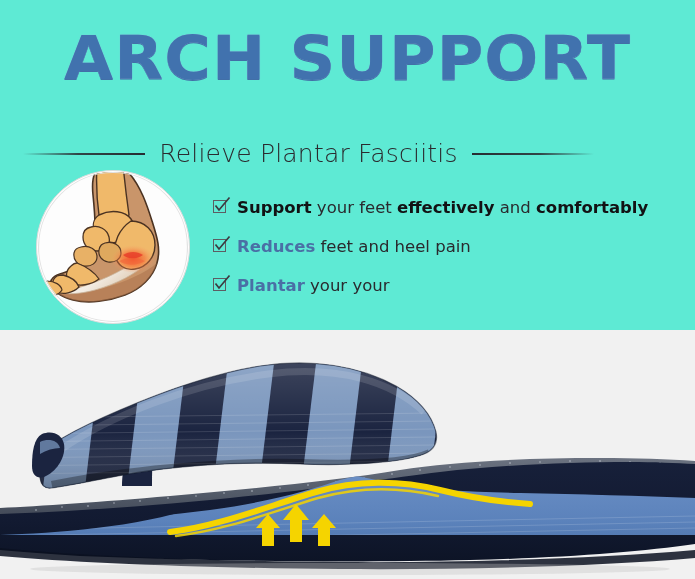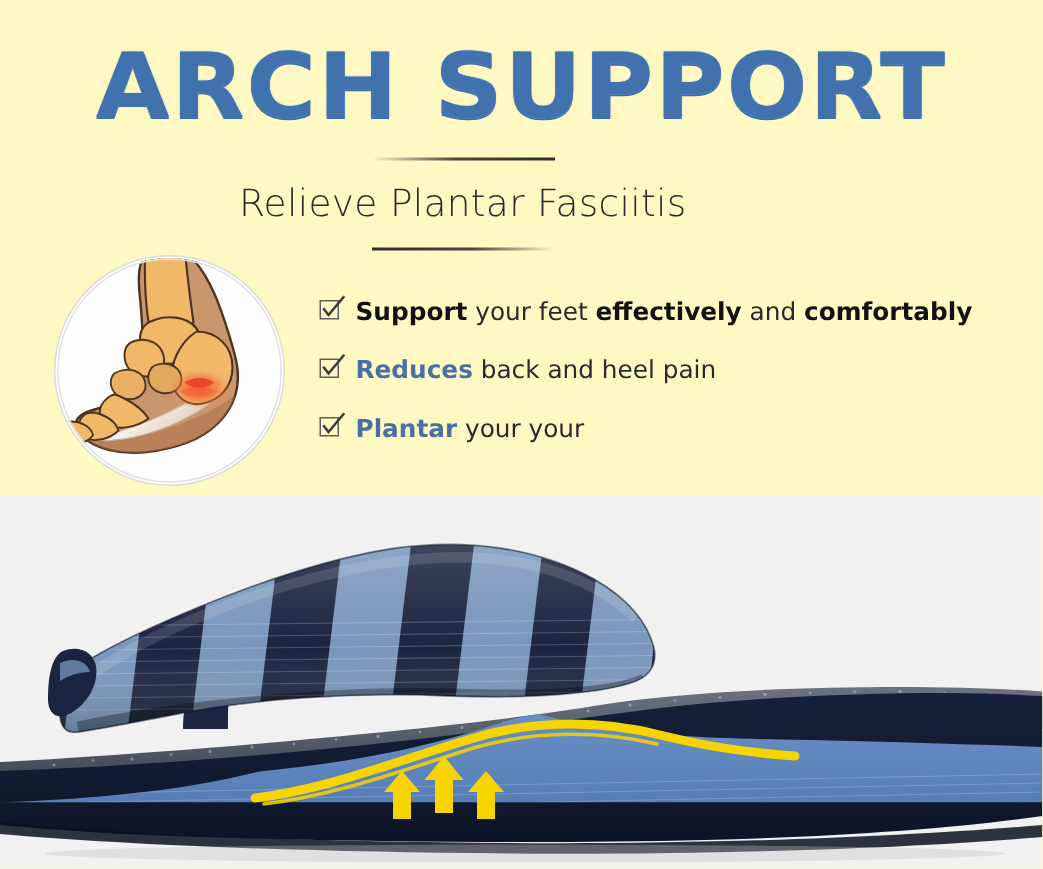--- a/index.html
+++ b/index.html
@@ -11,21 +11,21 @@
     height: 579px;
     background: #f1f1f1;
     font-family: "Liberation Sans", sans-serif;
     overflow: hidden;
     position: relative;
   }
 
   .page {
     position: absolute;
     inset: 0;
-    background: #fef9c3;
+    background: #5eead4;
   }
 
   
   .headline {
     position: absolute;
     top: 26px;
     left: 0;
     width: 695px;
     text-align: center;
     font-family: "DejaVu Sans", sans-serif;
@@ -35,29 +35,28 @@
     letter-spacing: 1px;
     color: #4172ae;
     transform: scaleX(1.06);
     text-shadow: 0 0 1px #8badd6, 0 1px 0 #3a68a1;
     white-space: nowrap;
   }
 
   
   .subtitle-row {
     position: absolute;
-    top: 117px;
+    top: 135px;
     left: 0;
     width: 617px;
     height: 38px;
     display: flex;
     align-items: center;
     justify-content: center;
     gap: 14px;
-    flex-direction: column;
   }
   .rule {
     height: 2px;
     width: 122px;
     flex: 0 0 auto;
   }
   .rule.left {
     background: linear-gradient(to right, rgba(40,40,45,0.0) 0%, rgba(40,40,45,0.85) 45%, rgba(35,35,40,0.95) 100%);
   }
   .rule.right {
@@ -239,21 +238,21 @@
     </div>
 
     <div class="benefit">
       <span class="checkbox">
         <span class="box"></span>
         <svg width="17" height="19" viewBox="0 0 17 19">
           <path d="M1.5 8.5 L5 13 L15.5 0.5" fill="none" stroke="#3b3b40" stroke-width="1.7"></path>
         </svg>
       </span>
       <span class="txt">
-        <span class="b-blue">Reduces</span><span class="b-reg"> back and heel pain</span>
+        <span class="b-blue">Reduces</span><span class="b-reg"> feet and heel pain</span>
       </span>
     </div>
 
     <div class="benefit">
       <span class="checkbox">
         <span class="box"></span>
         <svg width="17" height="19" viewBox="0 0 17 19">
           <path d="M1.5 8.5 L5 13 L15.5 0.5" fill="none" stroke="#3b3b40" stroke-width="1.7"></path>
         </svg>
       </span>

